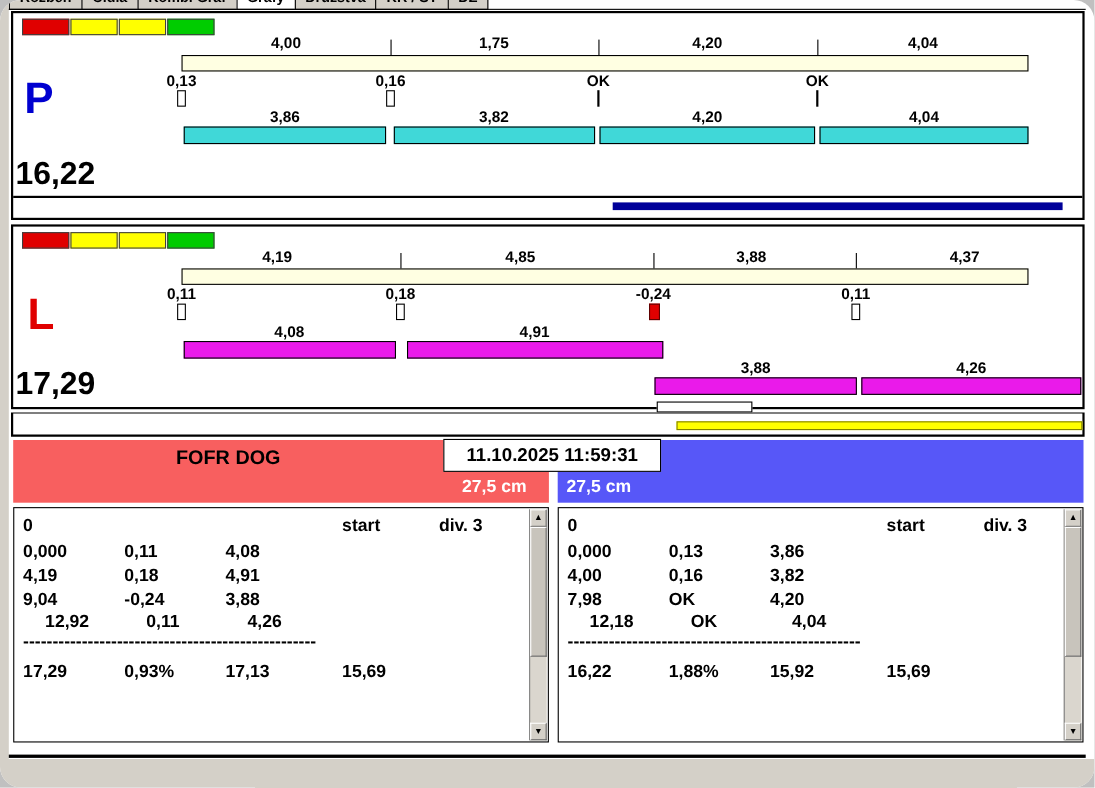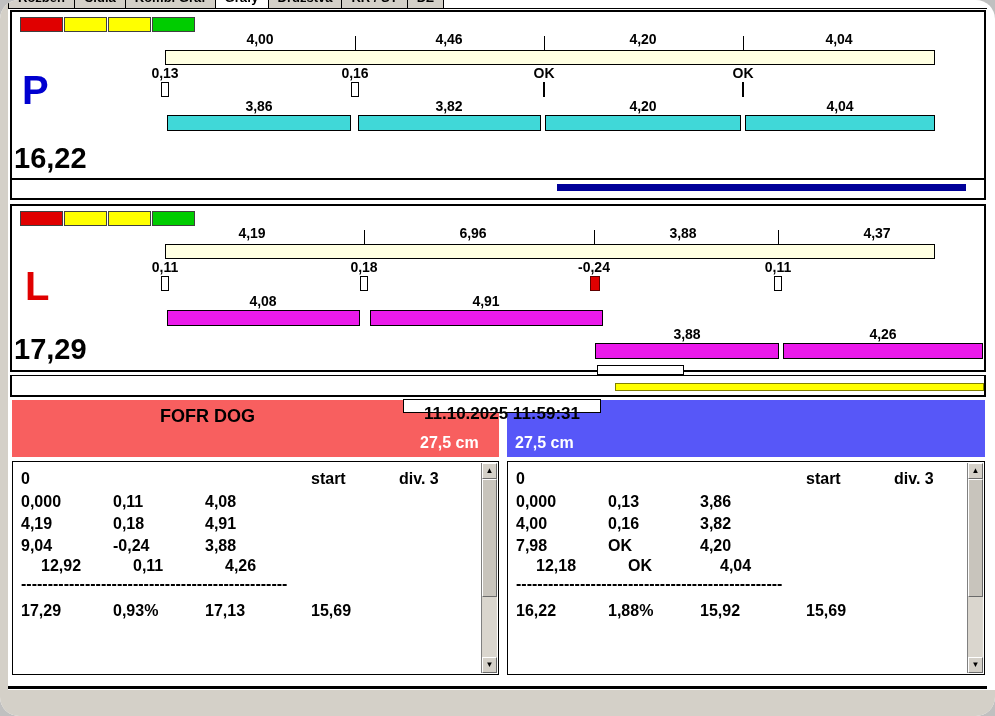--- a/index.html
+++ b/index.html
@@ -53,21 +53,21 @@
 
   
   .team-header { position:absolute; height:57px; }
   #hdrL { left:12px;  top:400px; width:487px; background:#f85f5f; }
   #hdrR { left:507px; top:400px; width:478px; background:#5757f8; }
   .team-name { position:absolute; top:6px; font-size:18px; font-weight:700; color:#000; text-align:center; white-space:nowrap; }
   .team-dogs { position:absolute; top:38px; font-size:14px; font-weight:700; color:#fff; text-align:center; white-space:nowrap; }
   .jump-h    { position:absolute; top:34px; font-size:16px; font-weight:700; color:#fff; white-space:nowrap; }
 
   #stampbox {
-    position:absolute; left:403px; top:399px; width:198px; height:14px;
+    position:absolute; left:403px; top:399px; width:198px; height:30px;
     background:#fff; border:1px solid #000; z-index:6;
     font-size:17px; font-weight:700; text-align:center; line-height:28px;
   }
 
   
   .ttable { position:absolute; top:461px; height:214px; background:#fff; border:1px solid #000; }
   #tableL { left:12px;  width:487px; }
   #tableR { left:507px; width:478px; }
   .cell { position:absolute; font-size:16px; font-weight:700; white-space:nowrap; }
   .c1 { left:8px; } .c2 { left:100px; } .c3 { left:192px; } .c4 { left:298px; } .c5 { left:386px; }
@@ -107,21 +107,21 @@
     </div>
   </div>
 
   <div class="panel" id="panelP">
     <div class="statusbox" style="left:8px;  background:#e00000;"></div>
     <div class="statusbox" style="left:52px; background:#ffff00;"></div>
     <div class="statusbox" style="left:96px; background:#ffff00;"></div>
     <div class="statusbox" style="left:140px;background:#00cc00;"></div>
 
     <span class="lbl" style="left:198px;top:19px;">4,00</span>
-    <span class="lbl" style="left:387px;top:19px;">4,46</span>
+    <span class="lbl" style="left:387px;top:19px;">1,75</span>
     <span class="lbl" style="left:581px;top:19px;">4,20</span>
     <span class="lbl" style="left:777px;top:19px;">4,04</span>
 
     <div class="scalebar" style="top:38px;"></div>
     <div class="tick" style="left:343px;top:24px;"></div>
     <div class="tick" style="left:532px;top:24px;"></div>
     <div class="tick" style="left:731px;top:24px;"></div>
 
     <span class="lbl reactlbl" style="left:123px;top:53px;">0,13</span>
     <span class="lbl reactlbl" style="left:313px;top:53px;">0,16</span>
@@ -149,21 +149,21 @@
     <div class="progressbar" style="left:545px;top:172px;width:409px;"></div>
   </div>
 
   <div class="panel" id="panelL">
     <div class="statusbox" style="left:8px;  background:#e00000;"></div>
     <div class="statusbox" style="left:52px; background:#ffff00;"></div>
     <div class="statusbox" style="left:96px; background:#ffff00;"></div>
     <div class="statusbox" style="left:140px;background:#00cc00;"></div>
 
     <span class="lbl" style="left:190px;top:19px;">4,19</span>
-    <span class="lbl" style="left:411px;top:19px;">6,96</span>
+    <span class="lbl" style="left:411px;top:19px;">4,85</span>
     <span class="lbl" style="left:621px;top:19px;">3,88</span>
     <span class="lbl" style="left:815px;top:19px;">4,37</span>
 
     <div class="scalebar" style="top:38px;"></div>
     <div class="tick" style="left:352px;top:24px;"></div>
     <div class="tick" style="left:582px;top:24px;"></div>
     <div class="tick" style="left:766px;top:24px;"></div>
 
     <span class="lbl reactlbl" style="left:123px;top:53px;">0,11</span>
     <span class="lbl reactlbl" style="left:322px;top:53px;">0,18</span>

